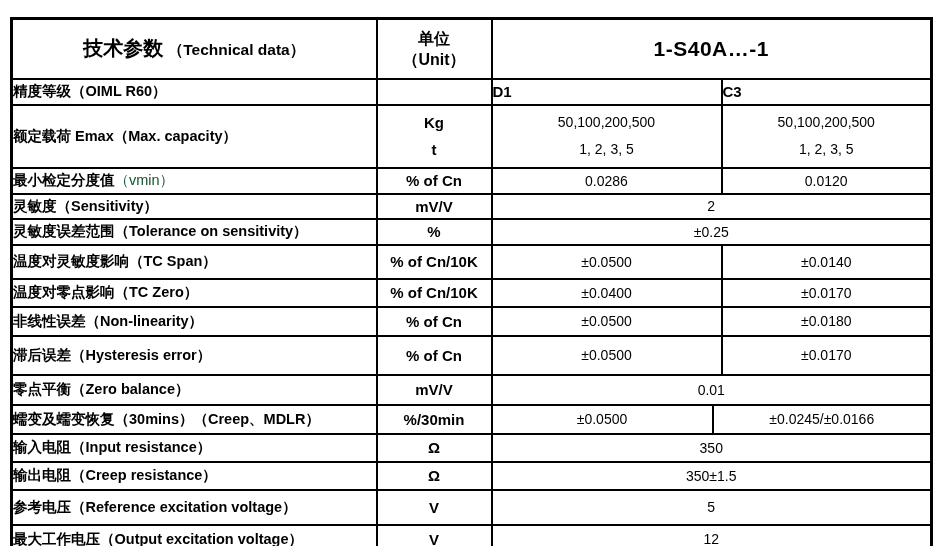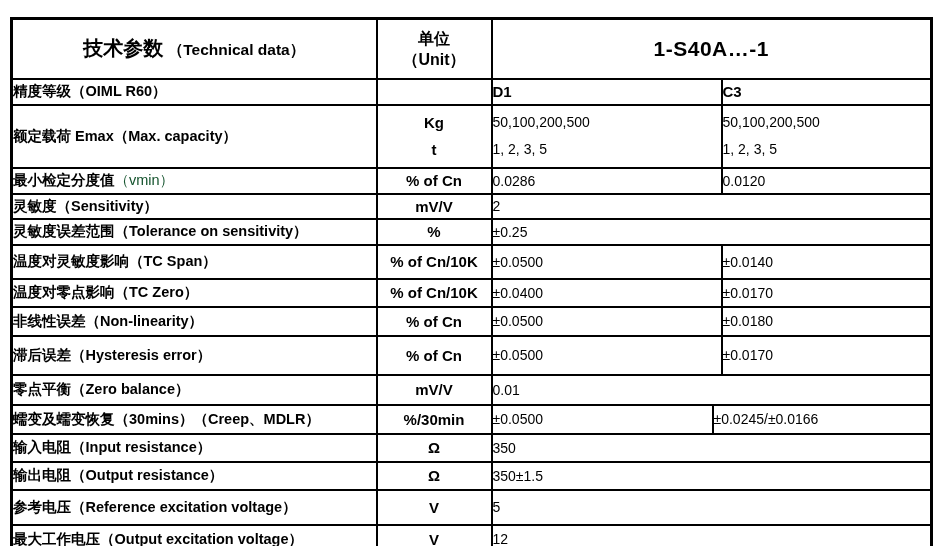--- a/index.html
+++ b/index.html
@@ -5,21 +5,21 @@
   html,body{margin:0;padding:0;background:#fff;}
   #page{position:relative;width:945px;height:546px;background:#ffffff;overflow:hidden;
         font-family:"Liberation Sans","DejaVu Sans",sans-serif;color:#000;}
   table.spec{position:absolute;left:10px;top:17px;width:920px;
              border-collapse:collapse;table-layout:fixed;
              border:3px solid #000;}
   table.spec td{border:2px solid #000;padding:0;vertical-align:middle;overflow:hidden;}
   
   td.lbl{text-align:left;padding-left:7px;font-weight:bold;font-size:14.5px;}
   td.unit{text-align:center;font-weight:bold;font-size:15px;}
-  td.val{font-weight:normal;font-size:14px;}
+  td.val{text-align:center;font-weight:normal;font-size:14px;}
   td.grade{font-weight:bold;font-size:15px;}
   .light{font-weight:normal;color:#14532d;}
   
   td.hdr-param{text-align:center;}
   .hdr-cn{font-weight:bold;font-size:20px;}
   .hdr-en{font-weight:bold;font-size:15.5px;}
   td.hdr-unit{text-align:center;font-weight:bold;font-size:16px;line-height:21px;margin-left:24px;}
   td.hdr-model{text-align:center;font-weight:bold;font-size:21px;letter-spacing:.5px;}
   .two-line{line-height:27px;}
 </style>
@@ -134,21 +134,21 @@
       <td class="val" colspan="2">±0.0245/±0.0166</td>
     </tr>
 
     <tr style="height:28px">
       <td class="lbl">输入电阻（Input resistance）</td>
       <td class="unit">Ω</td>
       <td class="val" colspan="3">350</td>
     </tr>
 
     <tr style="height:28px">
-      <td class="lbl">输出电阻（Output resistance）</td>
+      <td class="lbl">输出电阻（Creep resistance）</td>
       <td class="unit">Ω</td>
       <td class="val" colspan="3">350±1.5</td>
     </tr>
 
     <tr style="height:35px">
       <td class="lbl">参考电压（Reference excitation voltage）</td>
       <td class="unit">V</td>
       <td class="val" colspan="3">5</td>
     </tr>
 

